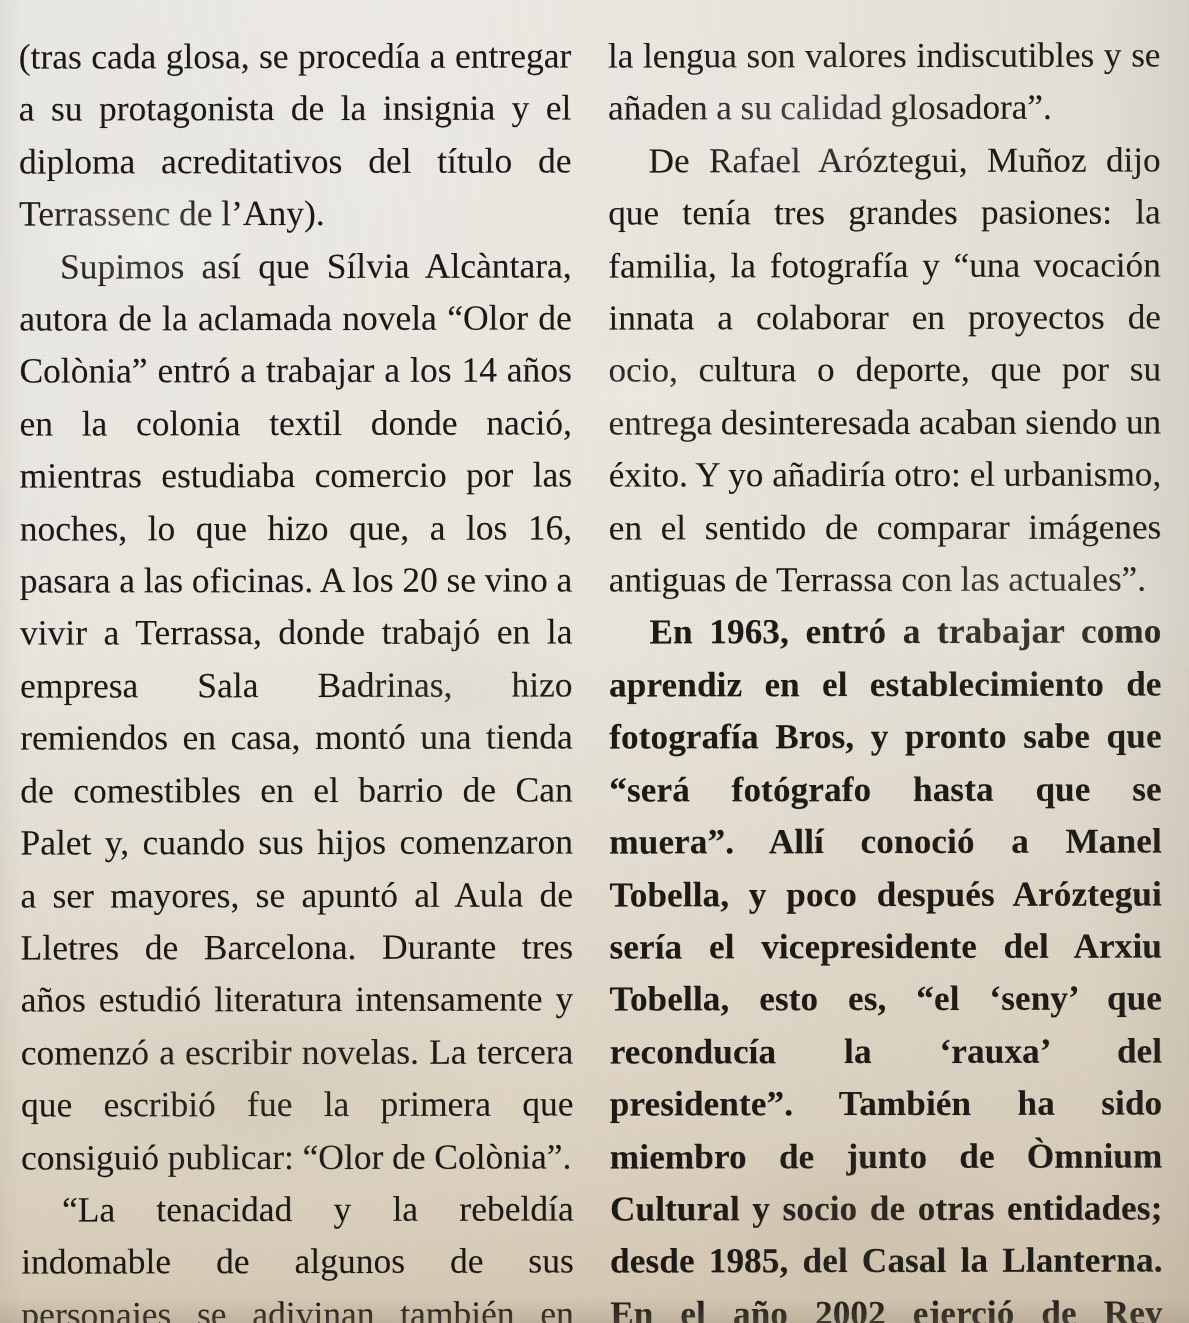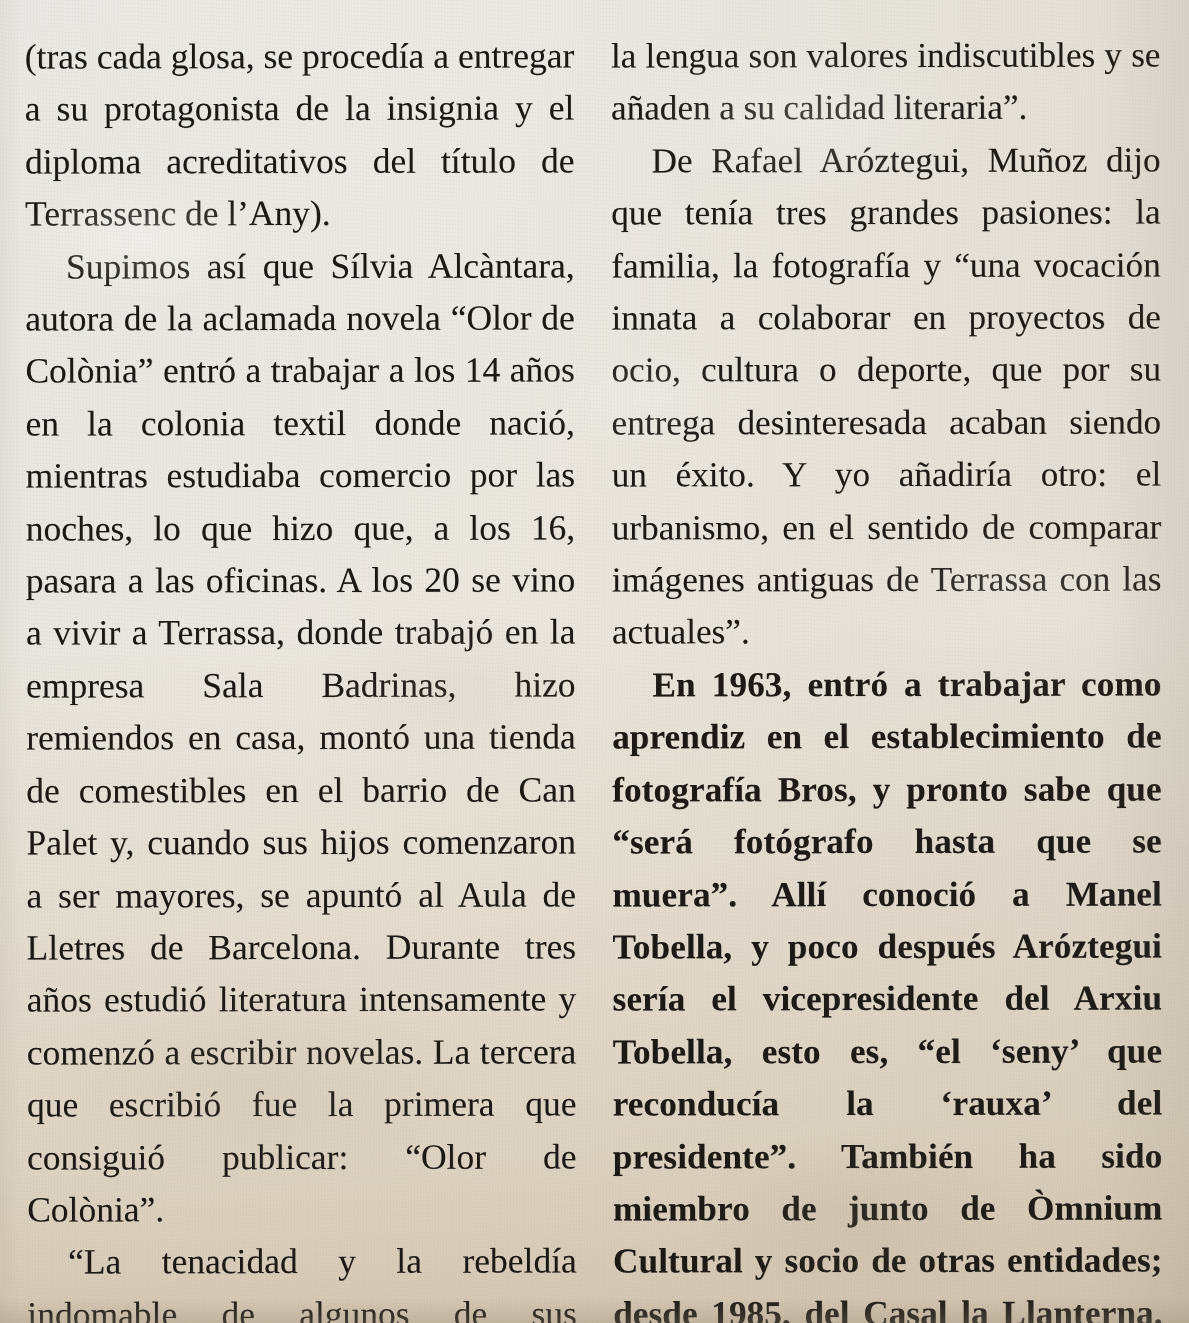--- a/index.html
+++ b/index.html
@@ -72,21 +72,21 @@
     pointer-events: none;
     background: linear-gradient(180deg, rgba(150,136,114,0) 0%, rgba(150,136,114,.30) 100%);
   }
 
   
   .cols {
     position: absolute;
     inset: 0;
     display: flex;
     gap: 36px;
-    padding: 30px 28px 10px 26px;
+    padding: 30px 28px 10px 20px;
     box-sizing: border-box;
   }
   .col {
     flex: 1 1 0;
     min-width: 0;
   }
 
   .col p {
     margin: 0;
     font-family: "Liberation Serif", "DejaVu Serif", serif;
@@ -121,21 +121,21 @@
 
   <div class="cols">
 
     <div class="col left">
       <p>(tras cada glosa, se procedía a entregar a su protagonista de la insignia y el diploma acreditativos del título de Terrassenc de l’Any).</p>
       <p class="indent">Supimos así que Sílvia Alcàntara, autora de la aclamada novela “Olor de Colònia” entró a trabajar a los 14 años en la colonia textil donde nació, mientras estudiaba comercio por las noches, lo que hizo que, a los 16, pasara a las oficinas. A los 20 se  vino a vivir a Terrassa, donde trabajó en la empresa Sala Badrinas, hizo remiendos en casa, montó una tienda de comestibles en el barrio de Can Palet y, cuando sus hijos comenzaron a ser mayores, se apuntó al Aula de Lletres de Barcelona. Durante tres años estudió literatura intensamente y comenzó a escribir novelas. La tercera que escribió fue la primera que consiguió publicar: “Olor de Colònia”.</p>
       <p class="indent">“La tenacidad y la rebeldía indomable de algunos de sus personajes se adivinan también en Sílvia”, dijo la glosadora. “Su actitud personal ante la vida, la cultura y</p>
     </div>
 
     <div class="col right">
-      <p>la lengua son valores indiscutibles y se añaden a su calidad literaria”.</p>
+      <p>la lengua son valores indiscutibles y se añaden a su calidad glosadora”.</p>
       <p class="indent">De Rafael Aróztegui, Muñoz dijo que tenía tres grandes pasiones: la familia, la fotografía y “una vocación innata a colaborar en proyectos de ocio, cultura o deporte, que por su entrega desinteresada acaban siendo un éxito. Y yo añadiría otro: el urbanismo, en el sentido de comparar imágenes antiguas de Terrassa con las actuales”.</p>
       <p class="indent heavy">En 1963, entró a trabajar como aprendiz en el establecimiento de fotografía Bros, y pronto sabe que “será fotógrafo hasta que se muera”. Allí conoció a Manel Tobella, y poco después Aróztegui sería el vicepresidente del Arxiu Tobella, esto es, “el ‘seny’ que reconducía la ‘rauxa’ del presidente”. También ha sido miembro de junto de Òmnium Cultural y socio de otras entidades; desde 1985, del Casal la Llanterna. En el año 2002 ejerció de Rey Carnestoltes, y, en el 2010, de pregonero de estas fiestas. El pasado junio cedió a Arxiu Tobella todo su fondo profesional: unos veinte mil negativos.</p>
     </div>
 
   </div>
 
   <div class="grain"></div>
   <div class="grain2"></div>
   <div class="bands"></div>
   <div class="edge-bottom"></div>

